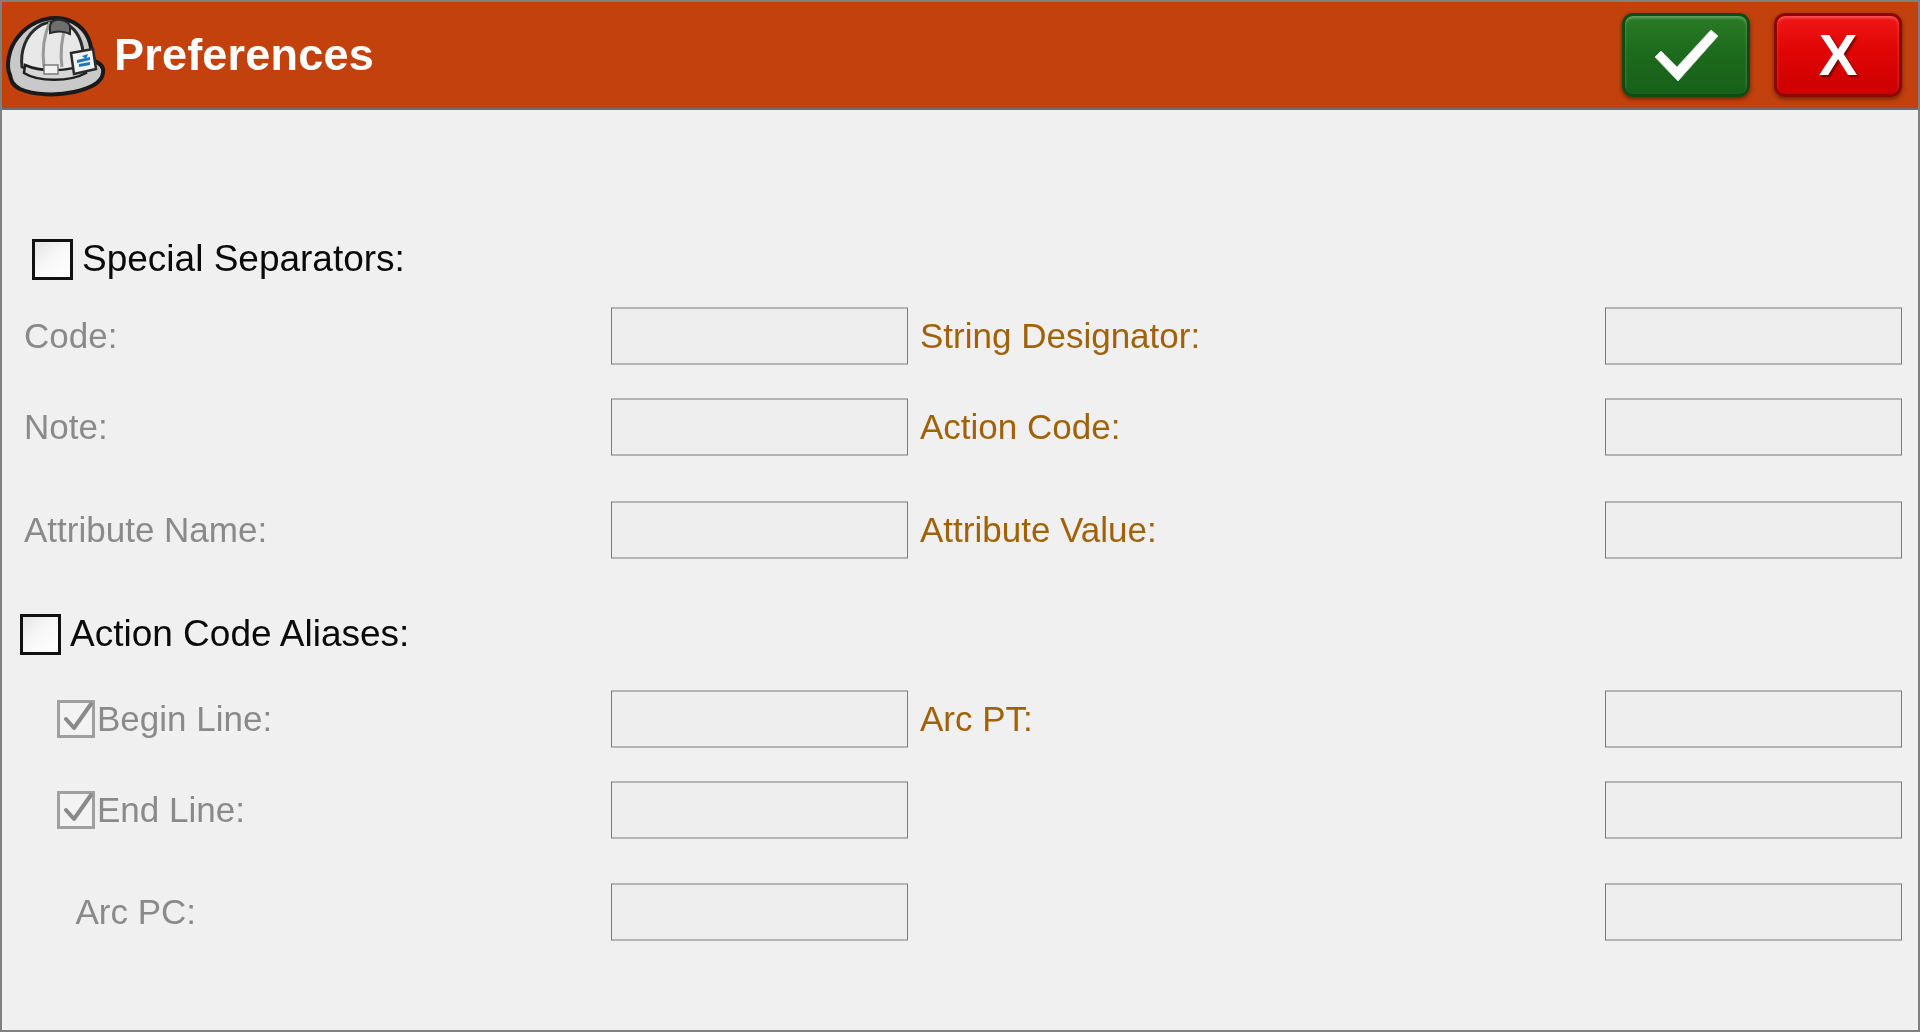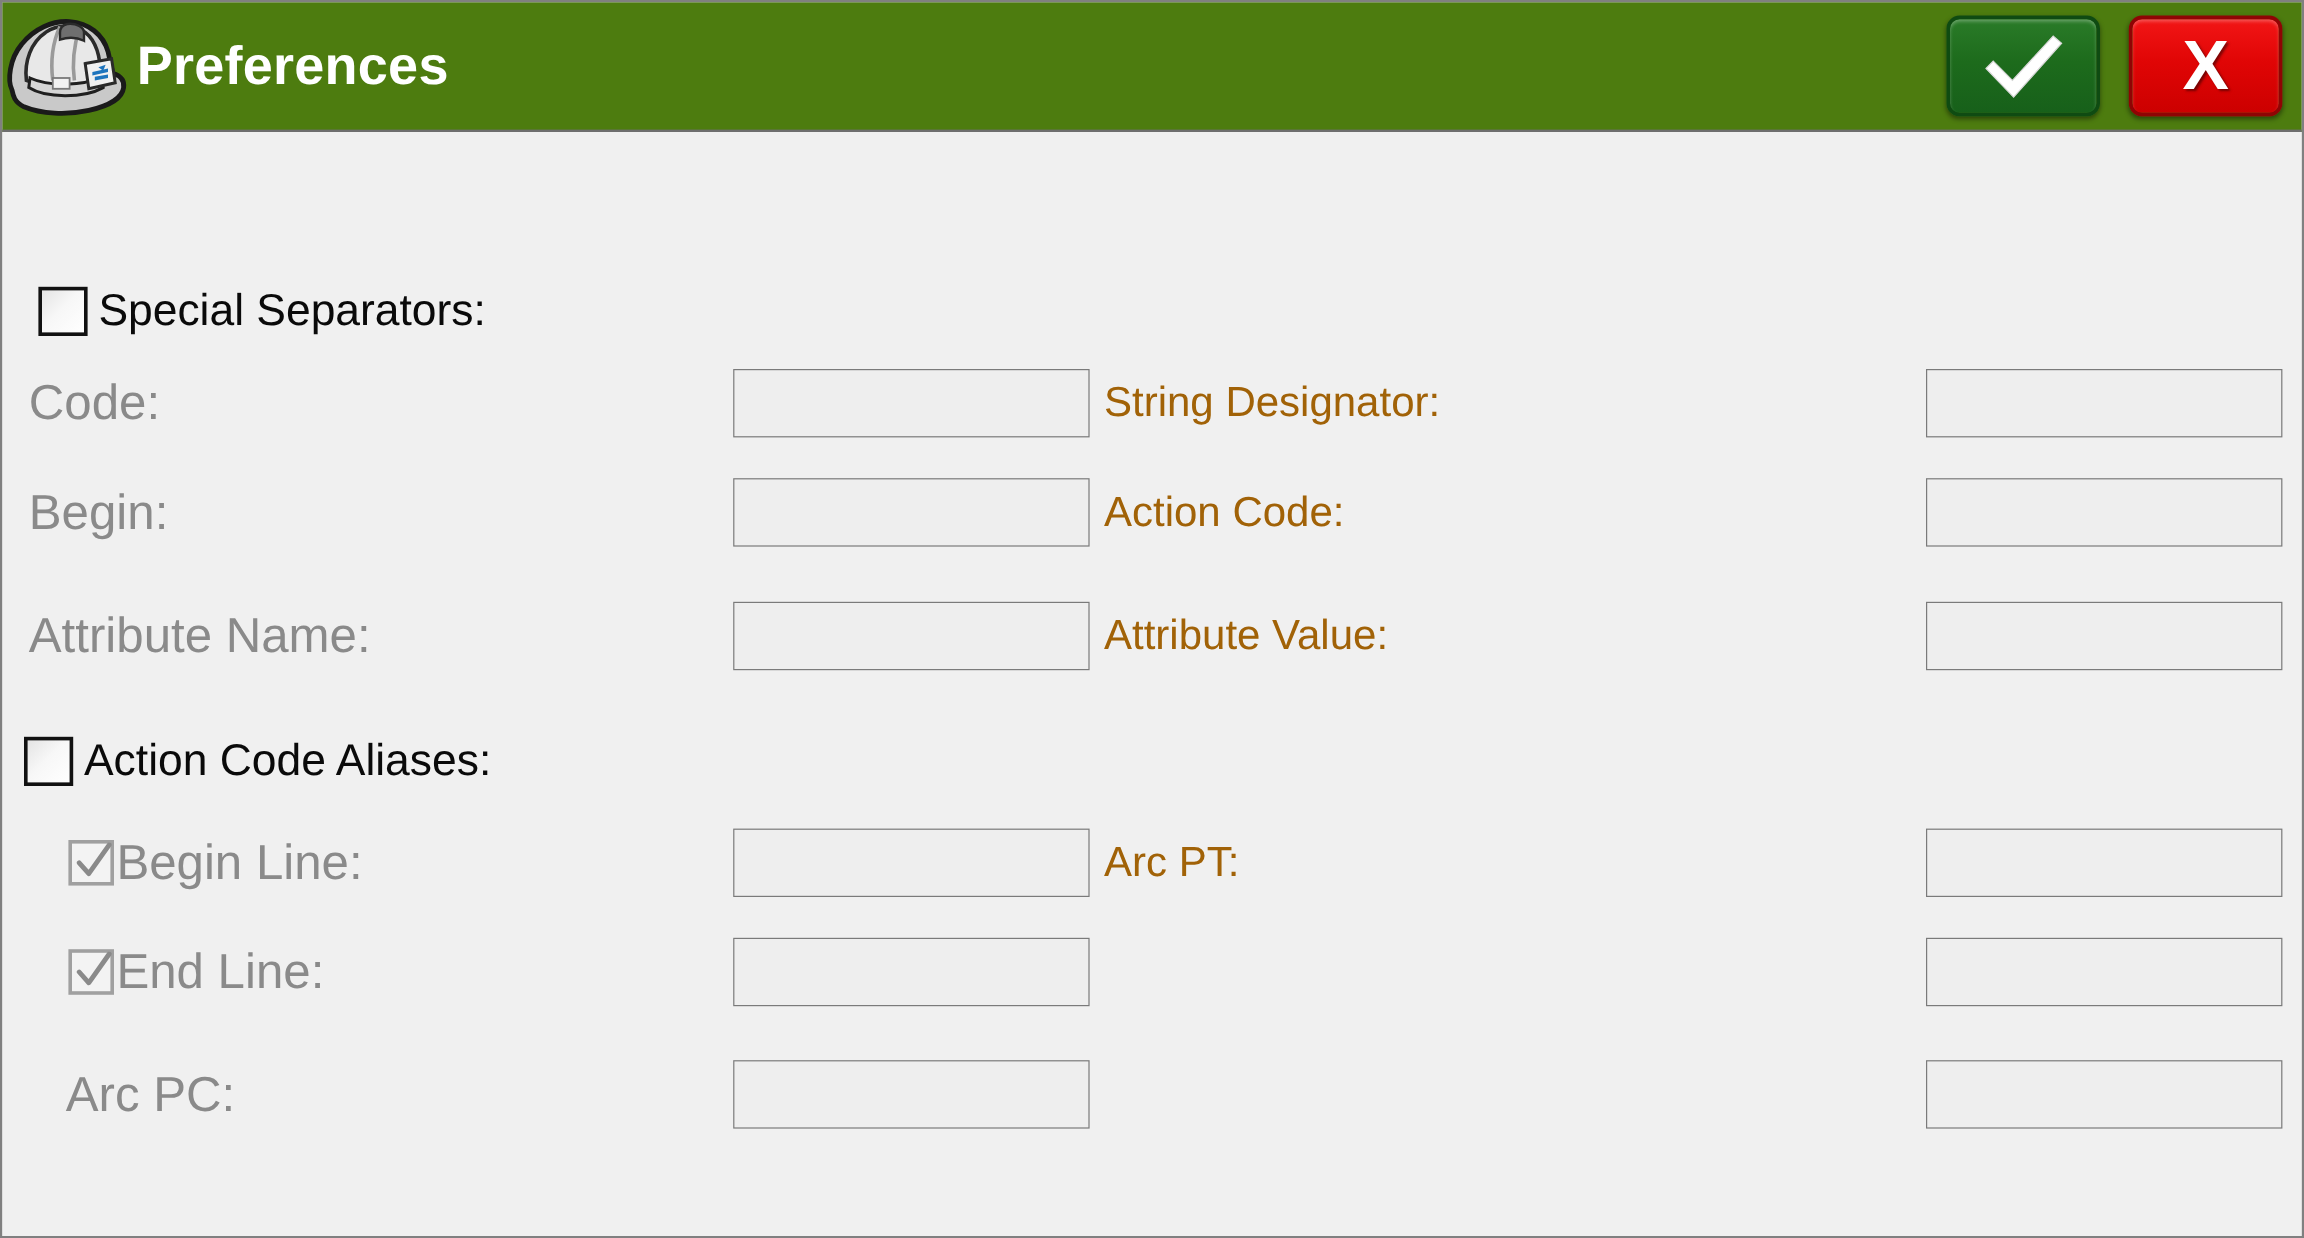--- a/index.html
+++ b/index.html
@@ -20,21 +20,21 @@
     border: 2px solid #808080;
     display: flex;
     flex-direction: column;
   }
 
   
   #titlebar {
     position: relative;
     height: 108px;
     flex: 0 0 108px;
-    background: #4d7c0f;
+    background: #c2410c;
     display: flex;
     align-items: center;
     padding: 0 16px 0 0;
     border-bottom: 2px solid #6e6e6e;
   }
 
   #hat-icon {
     flex: 0 0 auto;
     width: 108px;
     height: 104px;
@@ -115,21 +115,21 @@
     width: 1916px;
     height: 62px;
     display: block;
   }
 
   .lbl-left {
     position: absolute;
     left: 22px;
     top: 50%;
     transform: translateY(-50%);
-    font-size: 41px;
+    font-size: 35px;
     color: #8a8a8a;
     white-space: nowrap;
     text-align: right;
   }
   .lbl-left.indent { left: 95px; }
 
   .cb-small {
     position: absolute;
     left: 55px;
     top: 50%;
@@ -220,21 +220,21 @@
     </div>
 
     <div class="row" style="top:195px;">
       <span class="lbl-left">Code:</span>
       <input class="field col1" type="text" disabled="" value="" style="">
       <span class="lbl-mid">String Designator:</span>
       <input class="field col2" type="text" disabled="" value="" style="">
     </div>
 
     <div class="row" style="top:286px;">
-      <span class="lbl-left">Begin:</span>
+      <span class="lbl-left">Note:</span>
       <input class="field col1" type="text" disabled="" value="" style="">
       <span class="lbl-mid">Action Code:</span>
       <input class="field col2" type="text" disabled="" value="" style="">
     </div>
 
     <div class="row" style="top:389px;">
       <span class="lbl-left">Attribute Name:</span>
       <input class="field col1" type="text" disabled="" value="" style="">
       <span class="lbl-mid">Attribute Value:</span>
       <input class="field col2" type="text" disabled="" value="" style="">

